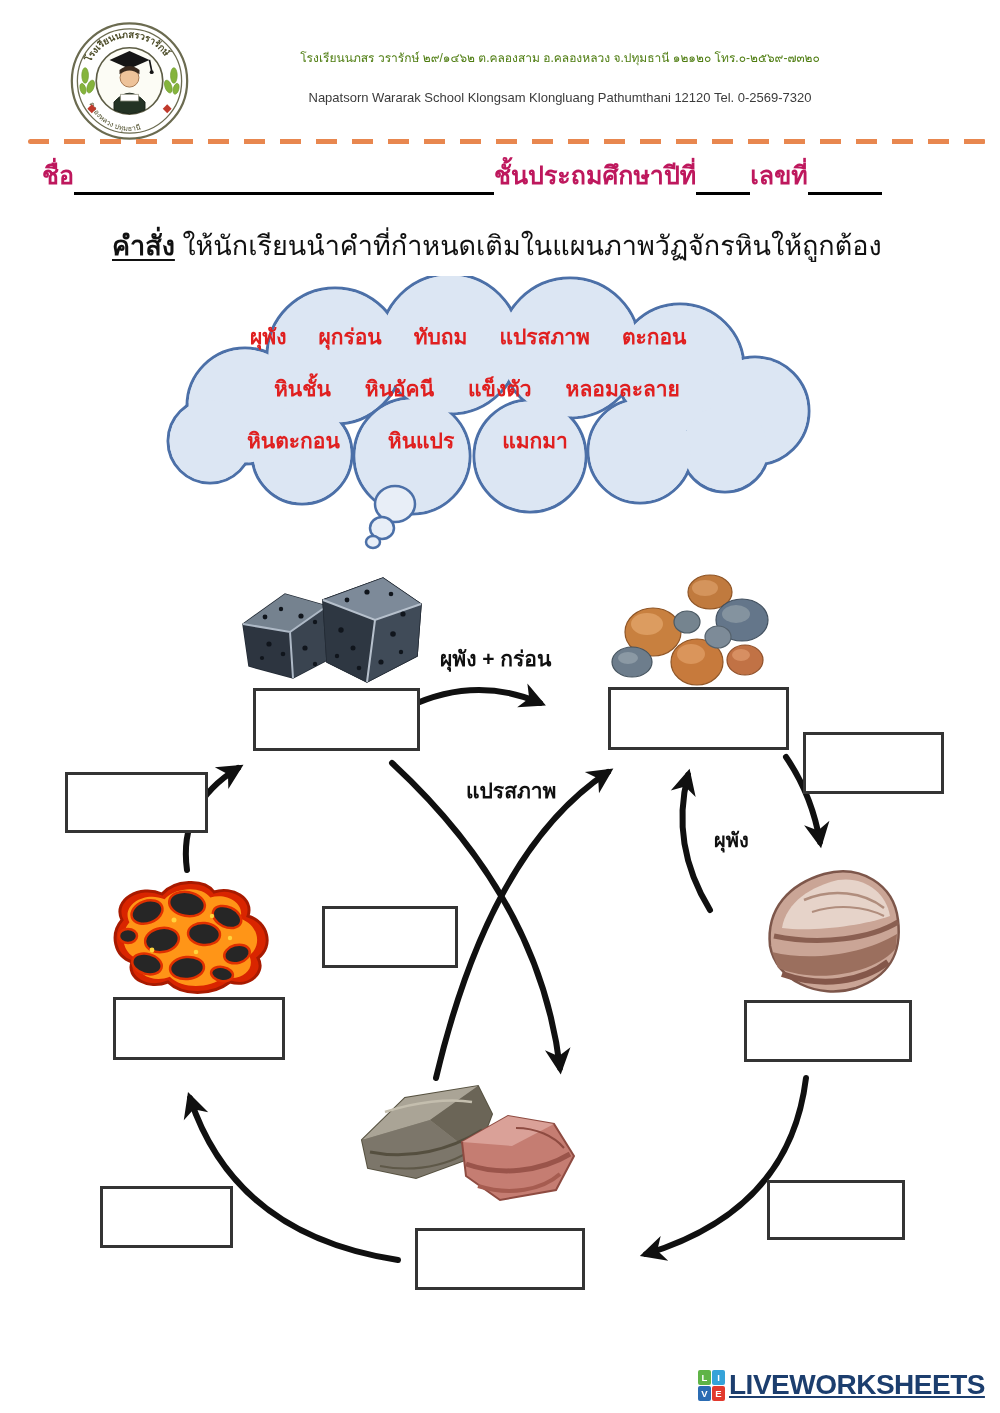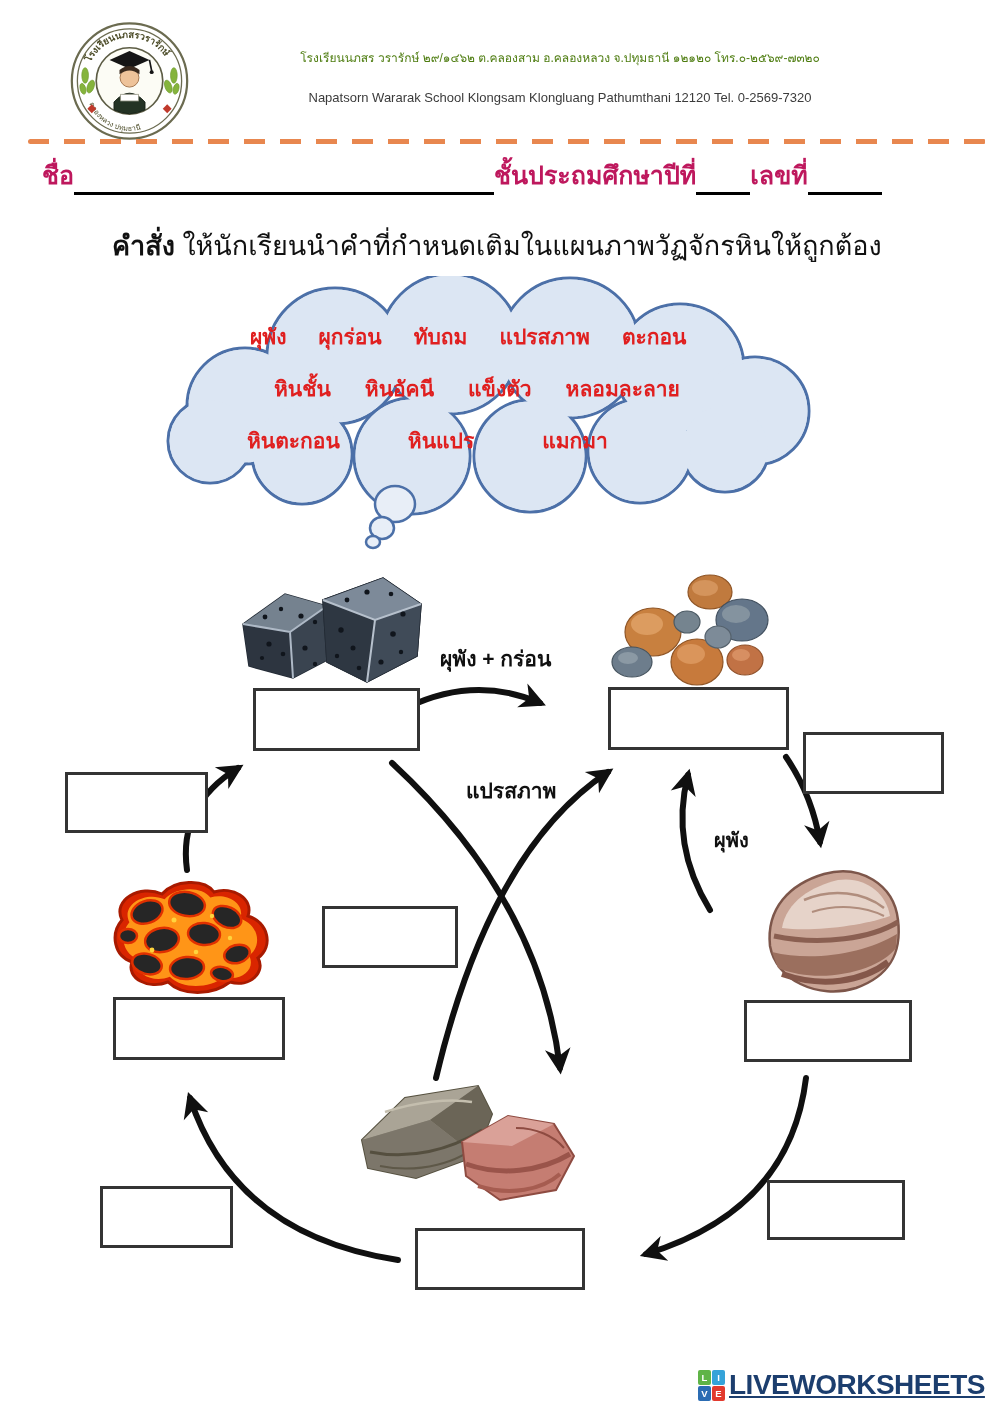--- a/index.html
+++ b/index.html
@@ -14,21 +14,21 @@
            background:repeating-linear-gradient(90deg,#e8874f 0 21px,transparent 21px 36px);
            border-radius:3px;}
 
   
   .name-line{left:42px;top:155px;width:930px;display:flex;align-items:flex-end;
              font-weight:bold;font-size:25px;color:#be185d;}
   .fill-line{display:inline-block;border-bottom:3px solid #000;height:26px;}
 
   
   .instruction{left:112px;top:224px;width:800px;font-size:27px;color:#111;}
-  .instruction b{text-underline-offset:4px;margin-top:42px;}
+  .instruction b{text-decoration:underline;text-underline-offset:4px;margin-top:42px;}
 
   
   .cloud-wrap{left:150px;top:276px;width:670px;height:285px;}
   .wb-row{position:absolute;display:flex;font-weight:bold;font-size:21px;color:#e01f1f;white-space:nowrap;}
   .wb-row span{display:inline-block;}
 
   
   .answer-box{position:absolute;background:#fff;border:3px solid #343434;box-sizing:border-box;
               font-size:20px;padding:4px 8px;color:#1c1c1c;}
   .arrow-label{position:absolute;font-size:21px;font-weight:600;color:#101010;white-space:nowrap;}
@@ -142,21 +142,21 @@
       <span>ทับถม</span>
       <span>แปรสภาพ</span>
       <span>ตะกอน</span>
     </div>
     <div class="wb-row" style="left:124px;top:96px;gap:34px;font-family:Liberation Serif, serif;">
       <span>หินชั้น</span>
       <span>หินอัคนี</span>
       <span>แข็งตัว</span>
       <span>หลอมละลาย</span>
     </div>
-    <div class="wb-row" style="left:97px;top:148px;gap:68px;">
+    <div class="wb-row" style="left:97px;top:148px;gap:48px;">
       <span>หินตะกอน</span>
       <span>หินแปร</span>
       <span>แมกมา</span>
     </div>
   </div>
 
   <svg class="abs" style="left:0;top:0;pointer-events:none;" width="1000" height="1413" viewBox="0 0 1000 1413">
     <defs>
       <marker id="ah" viewBox="0 0 14 14" refX="10" refY="7" markerWidth="5" markerHeight="5" orient="auto-start-reverse">
         <path d="M1,1 L13,7 L1,13 L4.5,7 Z" fill="#101010"></path>

